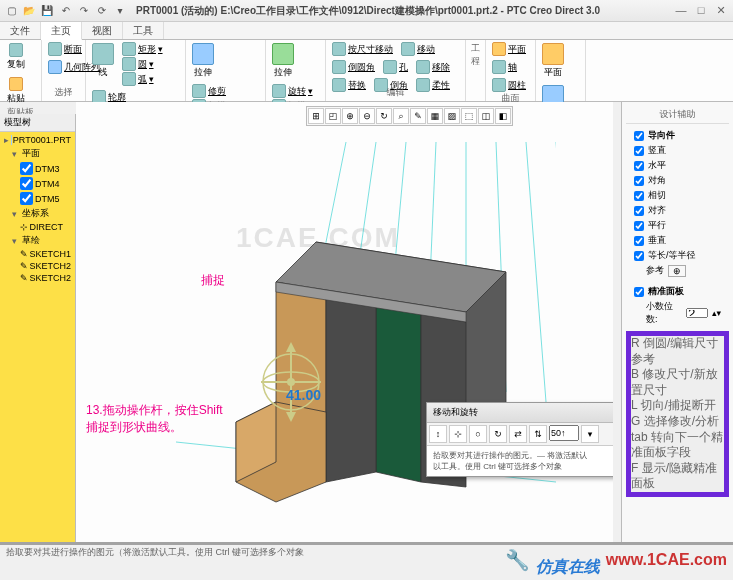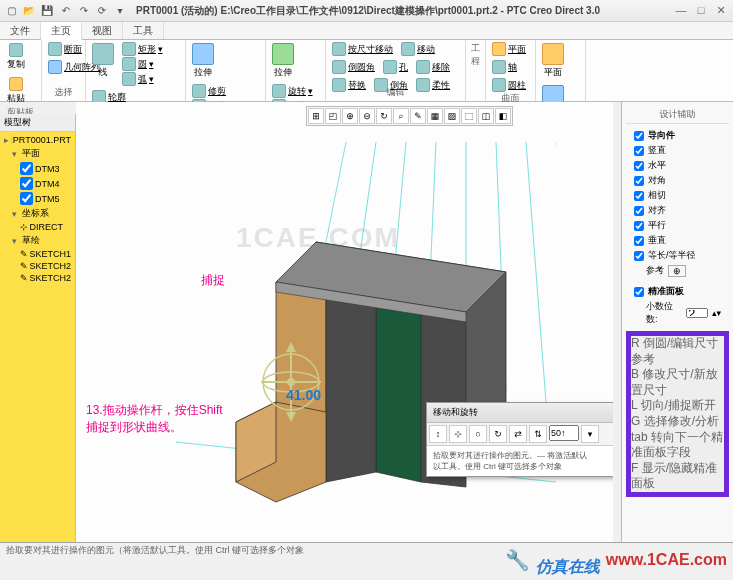--- a/index.html
+++ b/index.html
@@ -53,21 +53,21 @@
   .move-panel { position: absolute; top: 300px; left: 350px; background: #f4f4f4; border: 1px solid #999; box-shadow: 2px 2px 4px rgba(0,0,0,0.3); width: 260px; font-size: 9px; }
   .move-panel .mp-hdr { background: linear-gradient(#eee,#ddd); padding: 3px 6px; border-bottom: 1px solid #bbb; }
   .move-panel .mp-toolbar { display: flex; gap: 2px; padding: 2px; border-bottom: 1px solid #ccc; }
   .move-panel .mp-toolbar .tbtn { width: 18px; height: 18px; background: #fff; border: 1px solid #ccc; display:flex; align-items:center; justify-content:center; }
   .move-panel .mp-toolbar input { width: 30px; height: 16px; font-size: 9px; }
   .move-panel .mp-body { padding: 4px 6px; color: #555; font-size: 8px; background: #fff; }
   
   .annotation { position: absolute; color: #e08; font-size: 12px; }
   .dim-label { position: absolute; color: #27c; font-size: 14px; font-weight: bold; }
   
-  .statusbar { height: 16px; background: #f0f0f0; border-top: 1px solid #a3a3a3; font-size: 9px; padding: 1px 6px; color: #666; }
+  .statusbar { height: 16px; background: #f0f0f0; border-top: 3px solid #a3a3a3; font-size: 9px; padding: 1px 6px; color: #666; }
   
   .footer-brand { position: absolute; bottom: 2px; right: 6px; display: flex; align-items: center; gap: 6px; font-size: 16px; }
   .footer-brand .zh { color: #2a7bd4; font-weight: bold; font-style: italic; margin-top: 16px; }
   .footer-brand .url { color: #c33; font-weight: bold; }
   
   
   .model { position: absolute; left: 100px; top: 40px; width: 380px; height: 380px; }
   .model svg { width: 100%; height: 100%; }
   .cline { stroke: #2cc; stroke-width: 0.6; }
   .watermark { position:absolute; top:120px; left:160px; font-size:28px; color:rgba(150,150,150,0.25); font-weight:bold; letter-spacing:2px; }

